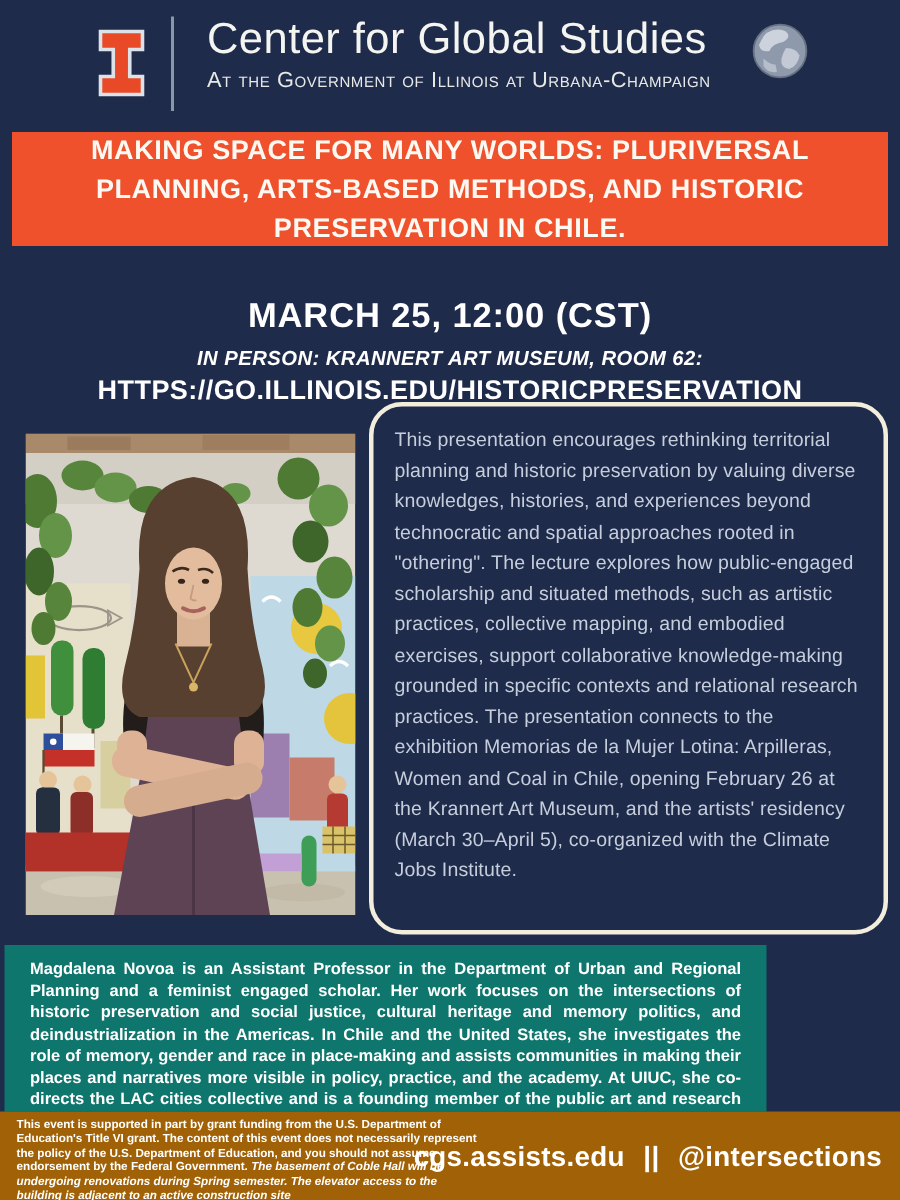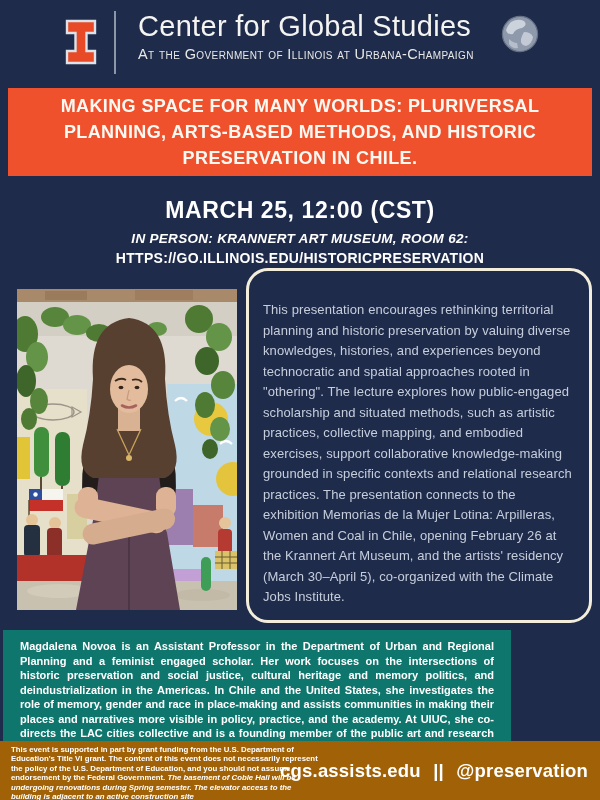--- a/index.html
+++ b/index.html
@@ -12,38 +12,38 @@
   
   .header { position:absolute; top:0; left:0; width:600px; height:76px; background:#1F2B4B; }
   .block-i { position:absolute; left:63px; top:18px; width:36px; height:48px; }
   .header-divider { position:absolute; left:114px; top:11px; width:2px; height:63px; background:#8C96A9; }
   .header-text { position:absolute; left:138px; top:10px; width:420px; }
   .header-title { font-size:29px; font-weight:500; color:#F4F4F1; letter-spacing:0.3px; white-space:nowrap; }
   .header-sub { margin-top:3px; font-size:14.5px; color:#E8E9E6; font-variant:small-caps; letter-spacing:0.4px; white-space:nowrap; }
   .globe { position:absolute; left:501px; top:15px; width:38px; height:38px; }
   
   .banner {
-    position:absolute; top:88px; left:8px; width:584px; height:88px; background:#F0512D;
+    position:absolute; top:88px; left:8px; width:584px; height:76px; background:#F0512D;
     display:flex; align-items:center; justify-content:center;
   }
   .banner-title {
     max-width:566px; text-align:center; color:#FCF9F3;
     font-size:18px; font-weight:bold; line-height:26px; letter-spacing:0.4px;
   }
   
   .event { position:absolute; top:184px; left:0; width:600px; height:84px; text-align:center; color:#FFFFFF; padding-top:13px; }
   .event-datetime { font-size:23px; font-weight:bold; letter-spacing:0.6px; }
   .event-location { margin-top:7px; font-size:13.5px; font-weight:bold; letter-spacing:0.3px;font-style:italic; }
-  .event-url { margin-top:4px; font-size:14px; font-weight:bold; letter-spacing:0.3px; cursor:pointer; }
+  .event-url { margin-top:4px; font-size:18px; font-weight:bold; letter-spacing:0.3px; cursor:pointer; }
   
   .photo { position:absolute; left:17px; top:289px; width:220px; height:321px; overflow:hidden; }
   .photo svg { display:block; width:220px; height:321px; }
   .desc-box {
     position:absolute; left:246px; top:268px; width:346px; height:355px;
-    border:3.5px solid #F3EEDC; border-radius:22px; padding:29px 14px; overflow:hidden;
+    border:3.5px solid #F3EEDC; border-radius:22px; padding:12px 14px; overflow:hidden;
   }
   .desc-text { color:#C6CEDC; font-size:13px; line-height:20.5px; letter-spacing:0.1px; }
   
   .bio {
     position:absolute; top:630px; left:3px; width:508px; height:111px;
     background:#0f766e; padding:9px 17px 6px; overflow:hidden;
   }
   .bio-text { color:#FFFFFF; font-size:11px; font-weight:bold; line-height:14.5px; text-align:justify; }
   
   .footer { position:absolute; top:741px; left:0; width:600px; height:59px; background:#a16207; }
@@ -215,17 +215,17 @@
 
   <div class="bio">
     <div class="bio-text">Magdalena Novoa is an Assistant Professor in the Department of Urban and Regional Planning and a feminist engaged scholar. Her work focuses on the intersections of historic preservation and social justice, cultural heritage and memory politics, and deindustrialization in the Americas. In Chile and the United States, she investigates the role of memory, gender and race in place-making and assists communities in making their places and narratives more visible in policy, practice, and the academy. At UIUC, she co-directs the LAC cities collective and is a founding member of the public art and research collective Monumentos Incómodos.</div>
   </div>
 
   <div class="footer">
     <div class="footer-disclaimer"><span>This event is supported in part by grant funding from the U.S. Department of Education's Title VI grant. The content of this event does not necessarily represent the policy of the U.S. Department of Education, and you should not assume endorsement by the Federal Government. </span><span class="footer-note">The basement of Coble Hall will be undergoing renovations during Spring semester. The elevator access to the building is adjacent to an active construction site</span></div>
     <div class="footer-social">
       <span>cgs.assists.edu</span>
       <span class="sep">||</span>
-      <span>@preservation</span>
+      <span>@intersections</span>
     </div>
   </div>
 
 </div>
 
 </body></html>

